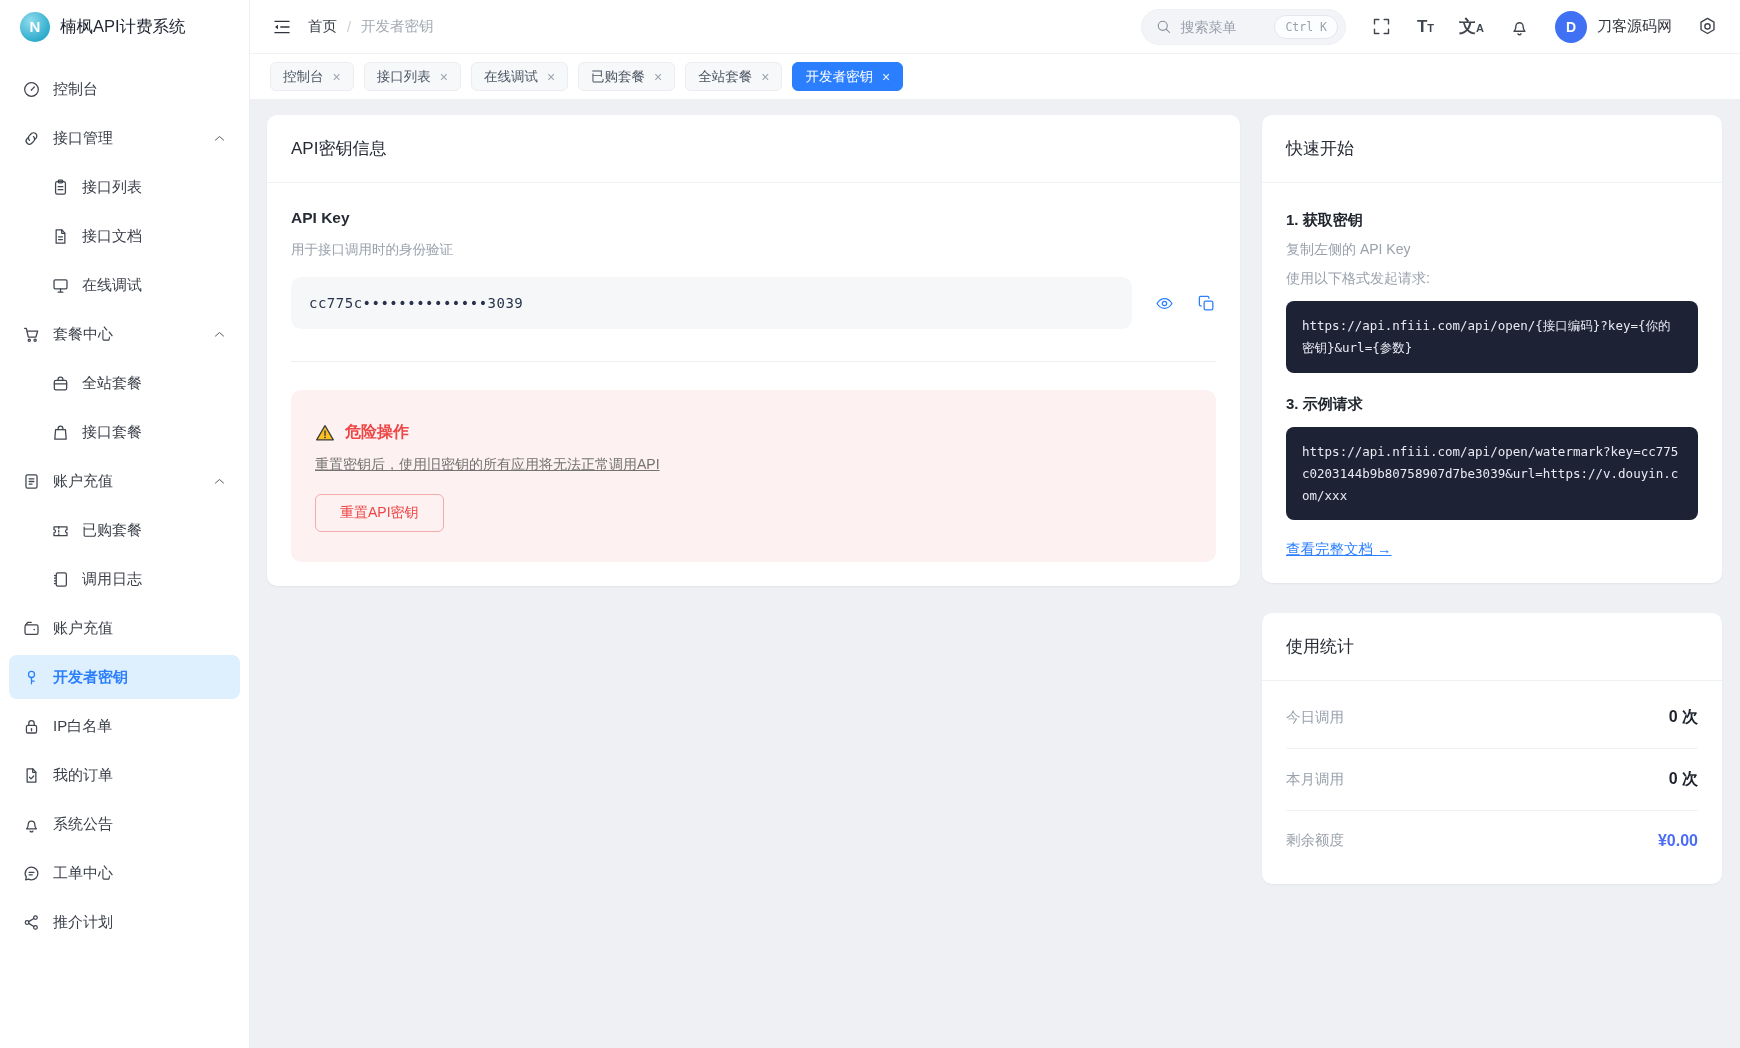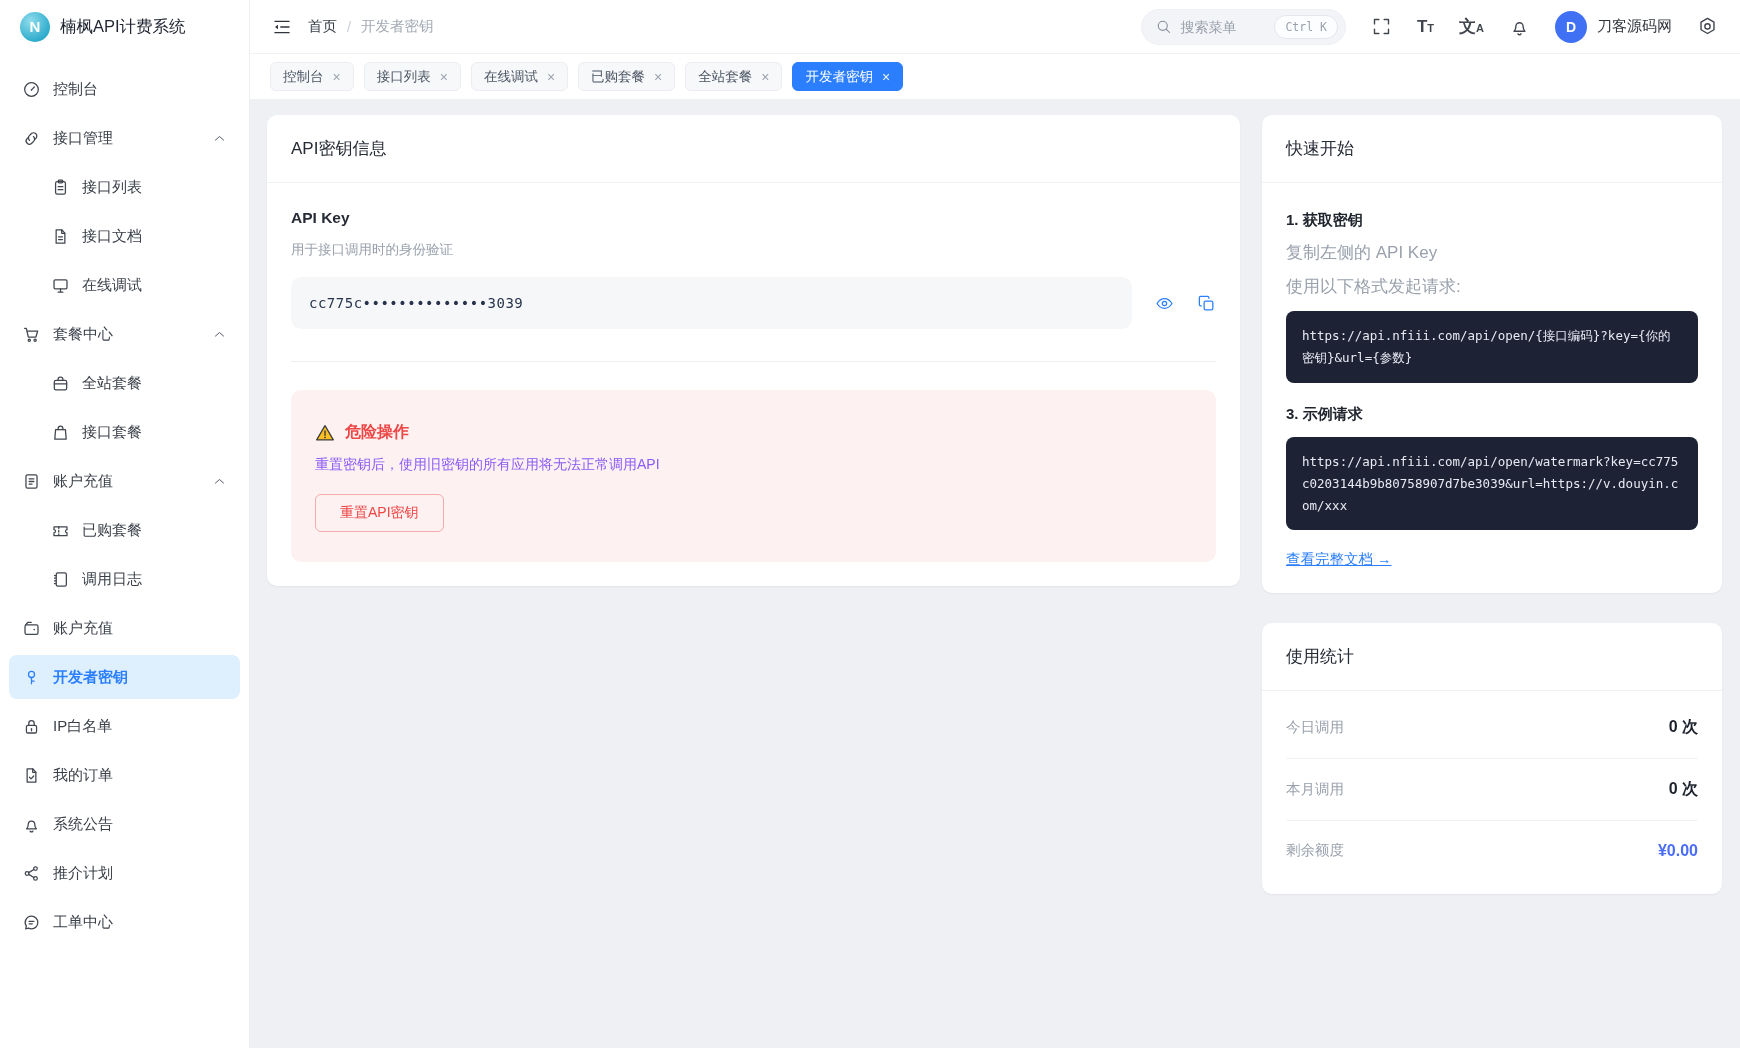--- a/index.html
+++ b/index.html
@@ -62,27 +62,27 @@
   .keyrow-label b { font-size:15.5px; color:#262b35; }
   .keyrow-label span { font-size:13.5px; color:#9aa1ac; }
   .keyline { display:flex; align-items:center; }
   .keyfield { flex:1; background:#f6f7f9; border-radius:10px; padding:18px; font-family:"DejaVu Sans Mono",monospace; font-size:14px; color:#26334a; letter-spacing:.5px; }
   .keyline .blue-btn { color:#2b7fff; margin-left:23px; width:19px; height:19px; }
   .sect-div { border:none; border-top:1px solid #eceef1; margin-top:32px; }
   .danger { margin-top:28px; background:#fdf1f1; border-radius:10px; padding:32px 24px 30px; }
   .danger-title { display:flex; align-items:center; gap:10px; color:#ee4545; font-size:16px; font-weight:700; }
   .warn-icon { width:20px; height:20px; display:inline-flex; }
   .warn-icon svg { width:100%; height:100%; }
-  .danger-desc { margin-top:13px; color:#8b5cf6; font-size:14px; }
+  .danger-desc { margin-top:13px; color:#737373; font-size:14px;text-decoration:underline; }
   .danger-btn { margin-top:20px; background:transparent; border:1px solid #f3abab; color:#ee4545; font-size:14px; border-radius:6px; padding:9px 24px; cursor:pointer; font-family:inherit; }
 
   .right-col { flex:1; display:flex; flex-direction:column; gap:30px; min-width:0; }
   .qs-body { padding:6px 24px 24px; }
   .step-title { font-size:15px; font-weight:700; color:#20252e; margin-top:22px; }
-  .step-desc { font-size:17px; color:#9aa1ac; margin-top:11px; }
+  .step-desc { font-size:14px; color:#9aa1ac; margin-top:11px; }
   .codeblock { margin-top:13px; background:#1d2235; border-radius:8px; padding:14px 16px; font-family:"DejaVu Sans Mono",monospace; font-size:12.5px; line-height:1.75; color:#e7ebf3; word-break:break-all; }
   .doc-link { display:inline-block; margin-top:20px; color:#2b7fff; font-size:14.5px; text-decoration:underline; cursor:pointer; }
 
   .stats-body { padding:6px 24px 14px; }
   .stat-row { display:flex; justify-content:space-between; align-items:center; padding:20px 0; border-bottom:1px solid #f1f2f5; }
   .stat-row:last-child { border-bottom:none; }
   .stat-label { color:#9aa1ac; font-size:14.5px; }
   .stat-value { color:#1c212b; font-weight:700; font-size:16px; }
   .stat-value.accent { color:#4a6cf7; }
 </style>
@@ -261,36 +261,36 @@
             <svg viewBox="0 0 24 24" fill="none" stroke="currentColor" stroke-width="1.6" stroke-linecap="round" stroke-linejoin="round">
               <path d="M5.8 17.4h12.4c-1.3-1.2-2.1-2.5-2.1-5.6a4.1 4.1 0 0 0-8.2 0c0 3.1-.8 4.4-2.1 5.6z"></path>
               <path d="M10.3 20.4a1.9 1.9 0 0 0 3.4 0"></path>
             </svg>
           </span>
         <span>系统公告</span>
       </div>
       <div class="menu-item">
         <span class="mi-icon">
             <svg viewBox="0 0 24 24" fill="none" stroke="currentColor" stroke-width="1.6" stroke-linecap="round" stroke-linejoin="round">
+              <path d="M12 4a8 8 0 0 1 0 16c-1.4 0-2.7-.3-3.8-.9L4.6 20l.9-3.4A8 8 0 0 1 12 4z"></path>
+              <path d="M9 10.6h6M9 13.6h4"></path>
+            </svg>
+          </span>
+        <span>工单中心</span>
+      </div>
+      <div class="menu-item">
+        <span class="mi-icon">
+            <svg viewBox="0 0 24 24" fill="none" stroke="currentColor" stroke-width="1.6" stroke-linecap="round" stroke-linejoin="round">
               <circle cx="6.4" cy="12" r="2.3"></circle>
               <circle cx="17" cy="5.8" r="2.3"></circle>
               <circle cx="17" cy="18.2" r="2.3"></circle>
               <path d="M8.5 10.9l6.4-3.9M8.5 13.1l6.4 3.9"></path>
             </svg>
           </span>
         <span>推介计划</span>
-      </div>
-      <div class="menu-item">
-        <span class="mi-icon">
-            <svg viewBox="0 0 24 24" fill="none" stroke="currentColor" stroke-width="1.6" stroke-linecap="round" stroke-linejoin="round">
-              <path d="M12 4a8 8 0 0 1 0 16c-1.4 0-2.7-.3-3.8-.9L4.6 20l.9-3.4A8 8 0 0 1 12 4z"></path>
-              <path d="M9 10.6h6M9 13.6h4"></path>
-            </svg>
-          </span>
-        <span>工单中心</span>
       </div>
     </nav>
   </aside>
 
   <div class="main-col">
 
     <header class="topbar">
       <span class="crumb-collapse">
           <svg viewBox="0 0 24 24" fill="none" stroke="currentColor" stroke-width="1.6" stroke-linecap="round" stroke-linejoin="round">
             <path d="M3.5 5.2h17M10.5 12h10M3.5 18.8h17"></path>

